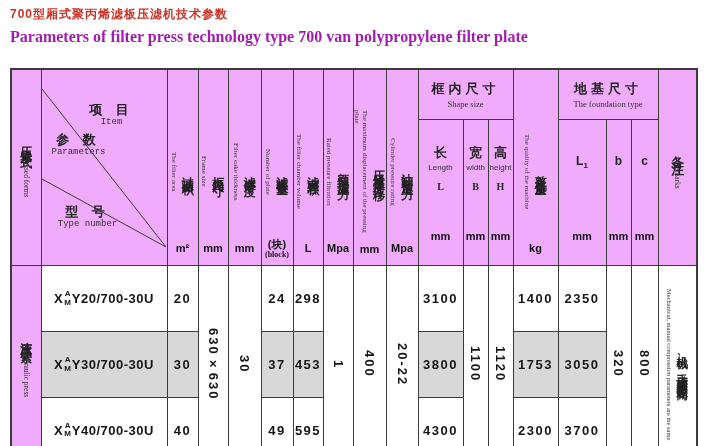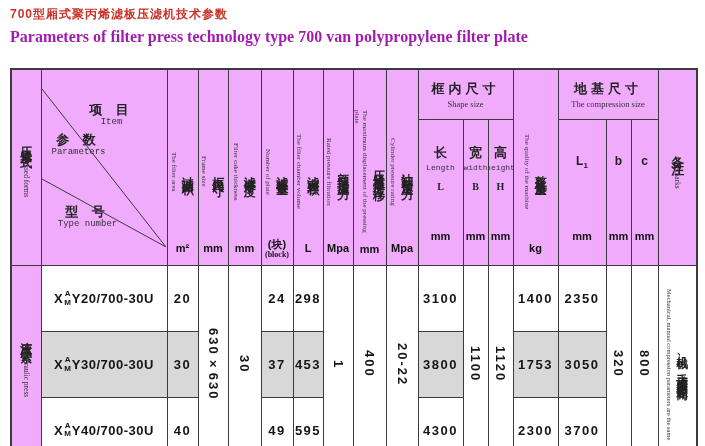--- a/index.html
+++ b/index.html
@@ -51,21 +51,21 @@
   .dl-type   { left:6px;  top:116px; width:80px; }
 
   
   .group { text-align:center; }
   .gzh { font-weight:bold; font-size:13px; letter-spacing:4px; color:#222; }
   .gen { font-family:"Liberation Serif", serif; font-size:8.5px; color:#333; margin-top:1px; }
 
   
   .sub { height:116px; display:flex; flex-direction:column; align-items:center; padding-top:9px; }
   .szh { font-weight:bold; font-size:13px; color:#222; }
-  .sen { font-family:Liberation Mono, monospace; font-size:8px; color:#333; margin-top:1px; }
+  .sen { font-family:Liberation Sans, sans-serif; font-size:8px; color:#333; margin-top:1px; }
   .ssym { font-family:"Liberation Serif", serif; font-weight:bold; font-size:10px; color:#222; margin-top:9px; }
   .sunit { margin-top:auto; margin-bottom:9px; font-weight:bold; font-size:11px; color:#111; }
   .sub2 .ssym { margin-top:10px; font-family:"Liberation Sans", sans-serif; font-size:12px; }
   sub { font-size:8px; }
 
   
   .val { text-align:center; font-weight:bold; font-size:13px; letter-spacing:1.5px; color:#151515; }
   .rcell { display:flex; align-items:center; justify-content:center; height:100%; }
   .rot { writing-mode:vertical-rl; font-weight:bold; font-size:13px; letter-spacing:2px; color:#151515; white-space:nowrap; }
   .model { display:flex; align-items:center; justify-content:center; gap:1px; font-weight:bold; font-size:13px; letter-spacing:0.5px; color:#151515; }
@@ -228,21 +228,21 @@
               <span class="en-v">The quality of the machine</span>
               <span class="zh-v">整机质量</span>
             </div>
             <div class="unit">
               <span>kg</span>
             </div>
           </div>
     </td>
     <td class="hd group" colspan="3">
       <div class="gzh">地基尺寸</div>
-      <div class="gen">The compression size</div>
+      <div class="gen">The foundation type</div>
     </td>
     <td class="hd" rowspan="2">
       <div class="vone h158"><span class="zh-vi" style="font-size:13px; letter-spacing:5px;">备注</span><span class="en-vi">Remarks</span></div>
     </td>
   </tr>
 
   <tr style="height:120px">
     <td class="hd">
       <div class="sub">
             <span class="szh">长</span>

